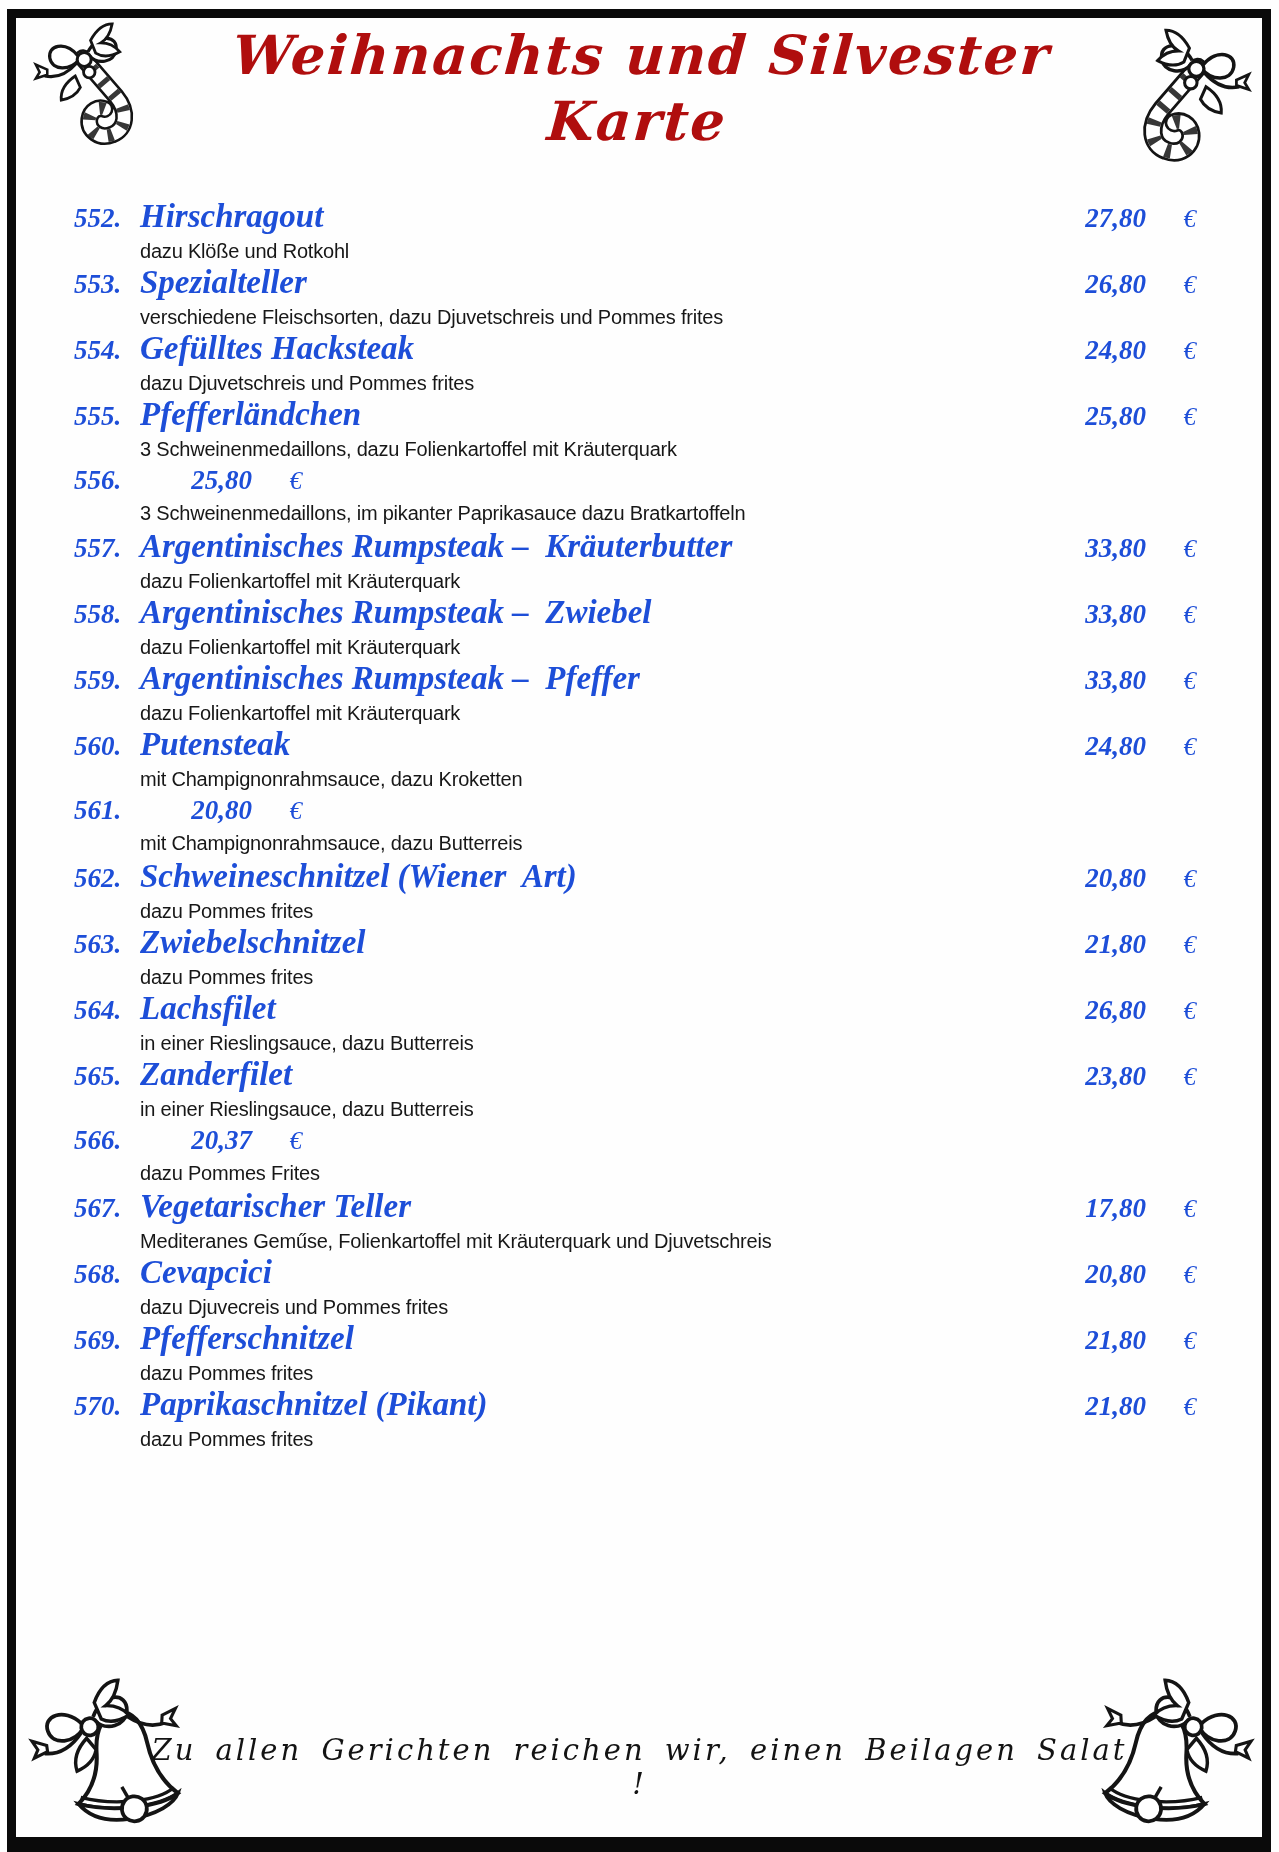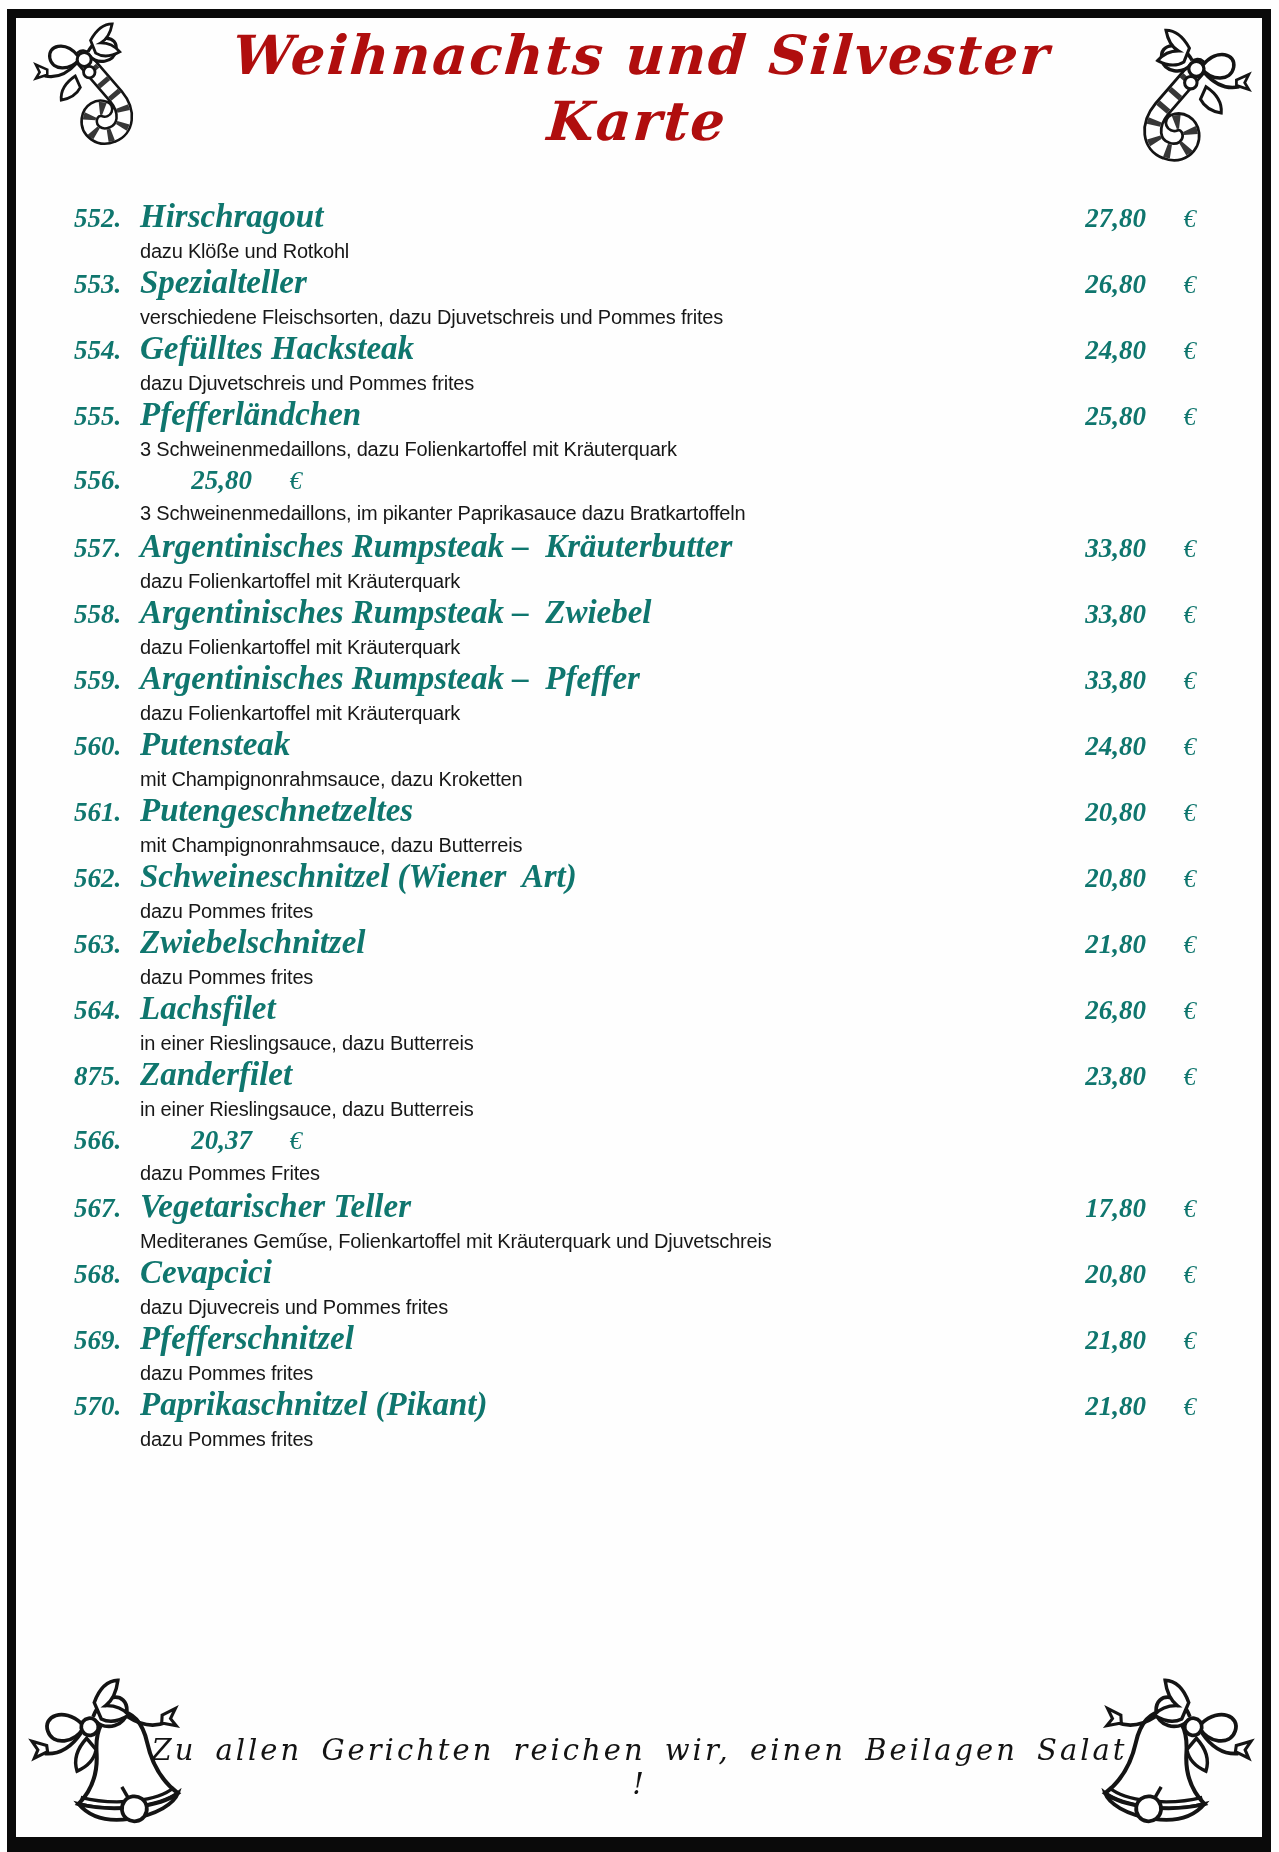--- a/index.html
+++ b/index.html
@@ -41,21 +41,21 @@
   .deco.br svg{transform:scaleX(-1);}
   .menu{
     position:absolute;
     top:200px;left:74px;width:1122px;
   }
   .item{height:66px;}
   .row{
     display:flex;
     align-items:baseline;
     line-height:33px;
-    color:#0f766e;
+    color:#1d4ed8;
   }
   .num{
     width:66px;
     font-size:27px;
     font-weight:bold;
     font-style:italic;
     white-space:pre;
   }
   .name{
     flex:1;
@@ -227,21 +227,20 @@
         <span class="name">Putensteak</span>
         <span class="price">24,80</span>
         <span class="euro">€</span>
       </div>
       <div class="desc">mit Champignonrahmsauce, dazu Kroketten</div>
     </div>
 
     <div class="item">
       <div class="row">
         <span class="num">561.</span>
-        <span class="name">Putengeschnetzeltes</span>
         <span class="price">20,80</span>
         <span class="euro">€</span>
       </div>
       <div class="desc">mit Champignonrahmsauce, dazu Butterreis</div>
     </div>
 
     <div class="item">
       <div class="row">
         <span class="num">562.</span>
         <span class="name">Schweineschnitzel (Wiener  Art)</span>
@@ -266,21 +265,21 @@
         <span class="num">564.</span>
         <span class="name">Lachsfilet</span>
         <span class="price">26,80</span>
         <span class="euro">€</span>
       </div>
       <div class="desc">in einer Rieslingsauce, dazu Butterreis</div>
     </div>
 
     <div class="item">
       <div class="row">
-        <span class="num">875.</span>
+        <span class="num">565.</span>
         <span class="name">Zanderfilet</span>
         <span class="price">23,80</span>
         <span class="euro">€</span>
       </div>
       <div class="desc">in einer Rieslingsauce, dazu Butterreis</div>
     </div>
 
     <div class="item">
       <div class="row">
         <span class="num">566.</span>

